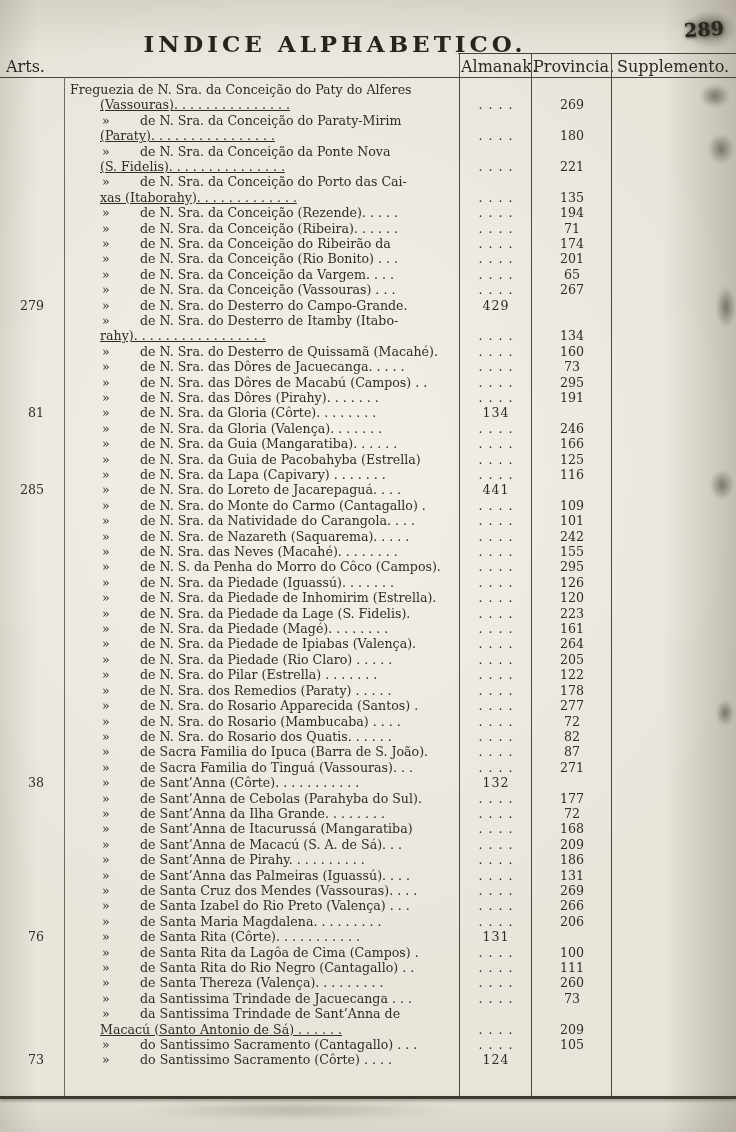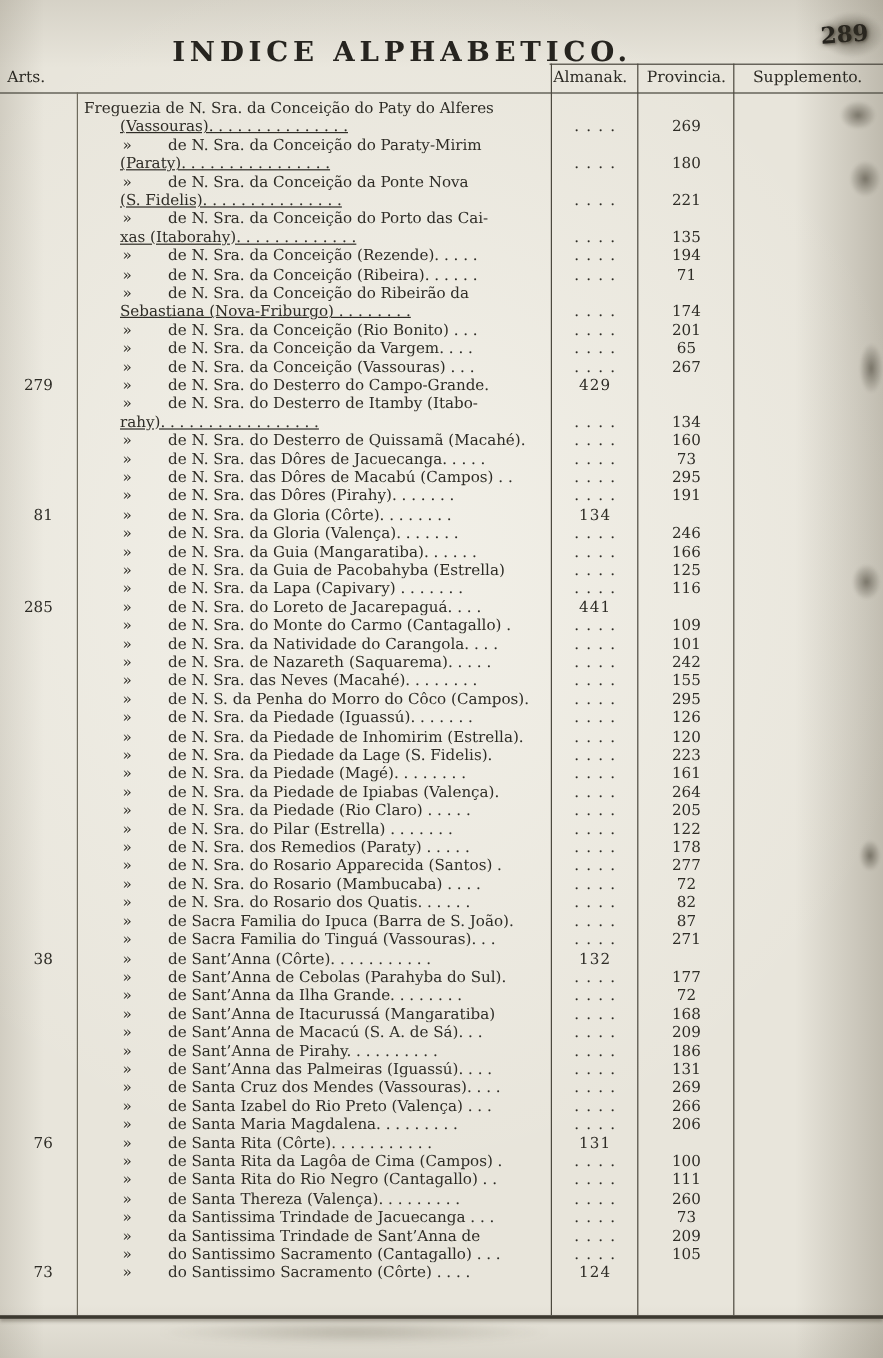--- a/index.html
+++ b/index.html
@@ -19,21 +19,21 @@
   }
   .title {
     position:absolute; top:30px; left:0; width:670px; text-align:center;
     font-weight:bold; font-size:23px; letter-spacing:4px; color:#26241f;
   }
   .page-number {
     position:absolute; top:18px; right:12px; font-size:19px; font-weight:bold;
     transform:rotate(-4deg); color:#24221d;
     text-shadow:0 0 5px rgba(60,54,42,.75), 1px 1px 2px rgba(60,54,42,.5);
   }
-  .col-header { position:absolute; top:57px; font-size:13px; color:#2b2923; }
+  .col-header { position:absolute; top:57px; font-size:16px; color:#2b2923; }
   .h-arts { left:6px; }
   .h-almanak { left:461px; width:70px; text-align:left; }
   .h-provincia { left:533px; width:78px; text-align:center; }
   .h-supplemento { left:613px; width:120px; text-align:center; }
   .rule { position:absolute; background:#47443b; }
   .rule-top-right { left:458px; top:53px; width:278px; height:1px; }
   .rule-header { left:0; top:77px; width:736px; height:1px; }
   .rule-bottom { left:0; top:1096px; width:736px; height:3px; background:#3c3930; box-shadow:0 2px 3px rgba(70,64,50,.45); }
   .vrule { position:absolute; width:1px; background:#4c493f; }
   .vr-1 { left:459px; top:53px; height:1043px; }
@@ -142,21 +142,20 @@
           <div class="line first"><span class="marker">»</span>de N. Sra. da Conceição (Ribeira). . . . . .</div>
         </div>
         <div class="cell almanak">. . . .</div>
         <div class="cell provincia">71</div>
         <div class="cell supplemento"></div>
       </div>
       <div class="row">
         <div class="cell arts"></div>
         <div class="cell main">
           <div class="line first"><span class="marker">»</span>de N. Sra. da Conceição do Ribeirão da</div>
-          <div class="line cont">Sebastiana (Nova-Friburgo) . . . . . . . .</div>
         </div>
         <div class="cell almanak">. . . .</div>
         <div class="cell provincia">174</div>
         <div class="cell supplemento"></div>
       </div>
       <div class="row">
         <div class="cell arts"></div>
         <div class="cell main">
           <div class="line first"><span class="marker">»</span>de N. Sra. da Conceição (Rio Bonito) . . .</div>
         </div>
@@ -585,20 +584,21 @@
           <div class="line first"><span class="marker">»</span>da Santissima Trindade de Jacuecanga . . .</div>
         </div>
         <div class="cell almanak">. . . .</div>
         <div class="cell provincia">73</div>
         <div class="cell supplemento"></div>
       </div>
       <div class="row">
         <div class="cell arts"></div>
         <div class="cell main">
           <div class="line first"><span class="marker">»</span>da Santissima Trindade de Sant’Anna de</div>
+          <div class="line cont">Macacú (Santo Antonio de Sá) . . . . . .</div>
         </div>
         <div class="cell almanak">. . . .</div>
         <div class="cell provincia">209</div>
         <div class="cell supplemento"></div>
       </div>
       <div class="row">
         <div class="cell arts"></div>
         <div class="cell main">
           <div class="line first"><span class="marker">»</span>do Santissimo Sacramento (Cantagallo) . . .</div>
         </div>

